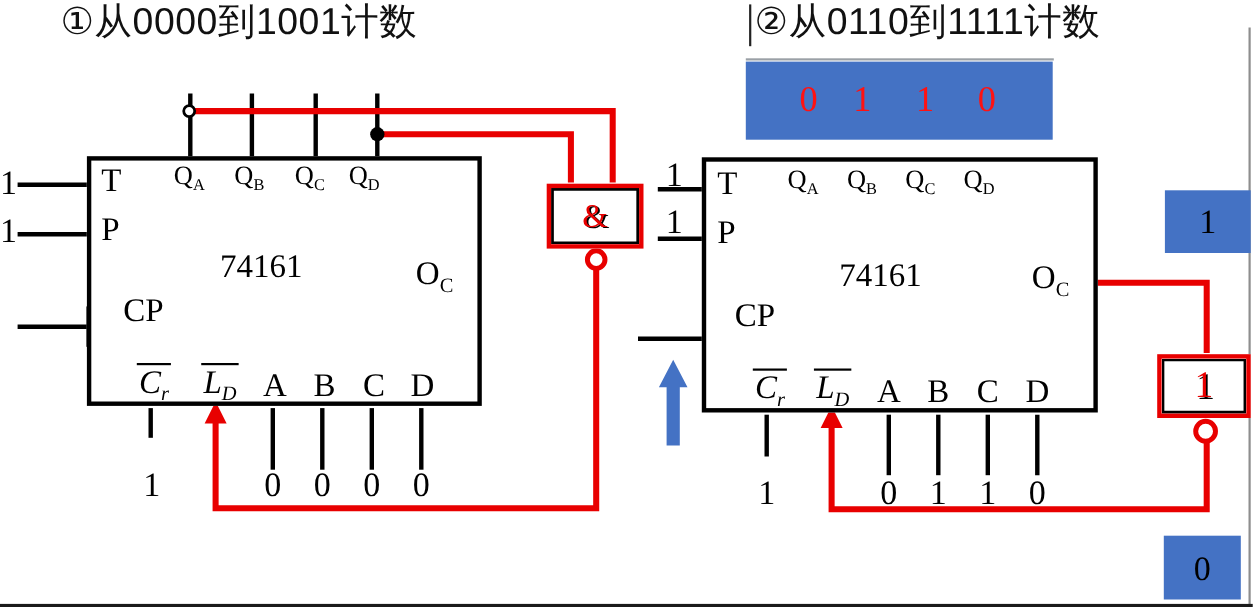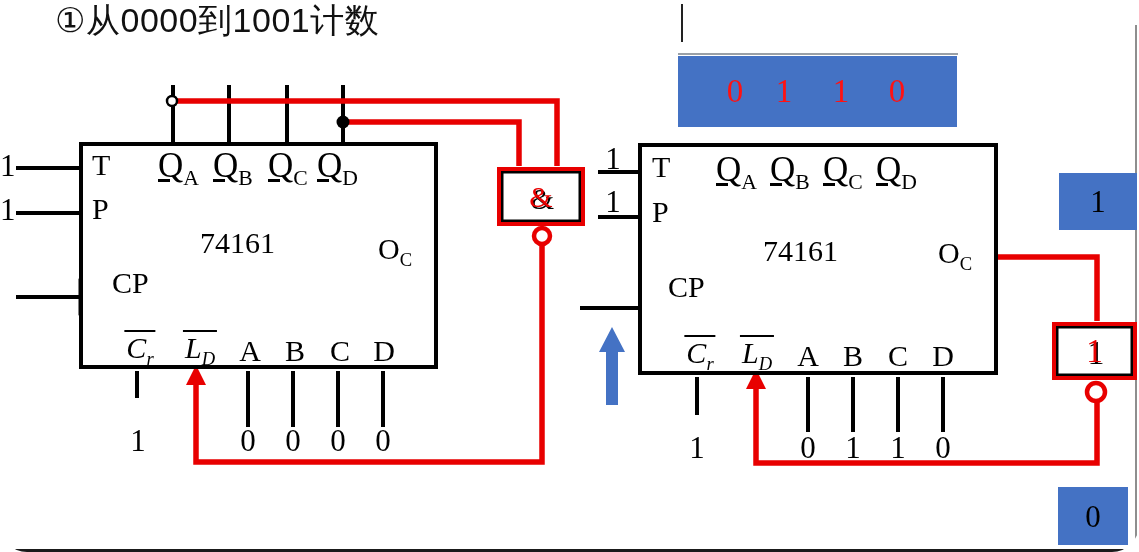--- a/index.html
+++ b/index.html
@@ -1,46 +1,47 @@
 <!DOCTYPE html>
 <html style="--accent: #4472C4; --wire: #e80000; --preset: #ff1212;"><head>
 <meta charset="utf-8">
 <style>
   html,body{margin:0;padding:0;background:#fff;}
   #stage{position:relative;width:1139px;height:552px;background:#fff;overflow:hidden;
-         font-family:"Liberation Serif","DejaVu Serif",serif;color:#000;border-radius:27px;}
+         font-family:"Liberation Serif","DejaVu Serif",serif;color:#000;}
   .abs{position:absolute;}
   .t{font-family:"Liberation Serif","DejaVu Serif",serif;line-height:1;white-space:nowrap;}
   .sans{font-family:"Liberation Sans","DejaVu Sans",sans-serif;}
   .cx{transform:translateX(-50%);}
   sub{font-size:0.62em;}
   .ov{display:inline-block;border-top:2.5px solid #000;padding:1px 2px 0;font-style:italic;}
   .title{font-size:34px;letter-spacing:0.5px;color:#111;}
   .pinlbl{font-size:30px;}
-  .qlbl{font-size:35px;text-decoration:underline;}
+  .qlbl{font-size:24px;}
   .val{font-size:31px;}
   .chip{position:absolute;border:4px solid #000;box-sizing:border-box;background:#fff;}
   .gate{position:absolute;border:4.5px solid var(--wire,#e80000);box-sizing:border-box;
         box-shadow:inset 0 0 0 2.5px #000;background:#fff;display:flex;align-items:center;justify-content:center;}
   .gatetxt{color:var(--wire,#e80000);text-shadow:1.5px 1.5px 0 #000;font-size:30px;}
   .bluebox{position:absolute;background:var(--accent,#4472C4);display:flex;align-items:center;justify-content:center;}
   .badgetxt{font-size:31px;color:#000;}
   .presetdigit{position:absolute;top:19px;font-size:33px;color:var(--preset,#ff1212);transform:translateX(-50%);}
   svg{position:absolute;left:0;top:0;}
 </style>
 </head>
 <body>
 
 <div id="stage">
 
   <div class="abs" style="left:1135px;top:25px;width:2px;height:527px;background:#8e8e8e;"></div>
   <div class="abs" style="left:0;top:549px;width:1139px;height:3px;background:#1a1a1a;"></div>
 
   <div class="abs t title sans" style="left:55px;top:3px;">①从0000到1001计数</div>
   <div class="abs" style="left:681px;top:4px;width:2px;height:38px;background:#222;"></div>
+  <div class="abs t title sans" style="left:686px;top:3px;">②从0110到1111计数</div>
   <div class="abs" style="left:678px;top:53px;width:280px;height:2px;background:#9aa0a6;"></div>
 
   <svg width="1139" height="552">
 
     <path d="M16 168 H79" stroke="#000" stroke-width="4" fill="none"></path>
     <path d="M16 213 H79" stroke="#000" stroke-width="4" fill="none"></path>
     <path d="M16 297 H79" stroke="#000" stroke-width="4" fill="none"></path>
     <polygon points="80,281 109,297 80,313" fill="#fff" stroke="#000" stroke-width="3"></polygon>
     <path d="M173 85 V144" stroke="#000" stroke-width="4" fill="none"></path>
     <path d="M229 85 V144" stroke="#000" stroke-width="4" fill="none"></path>

